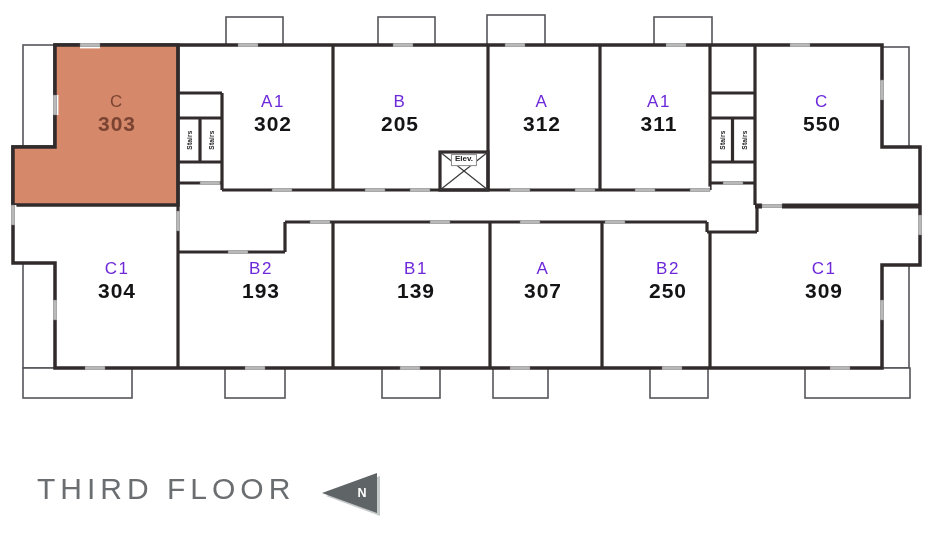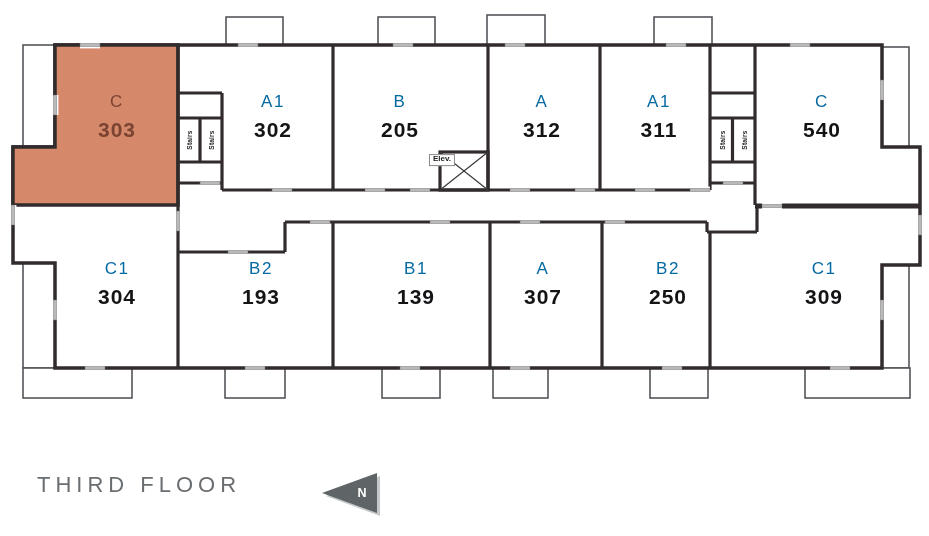--- a/index.html
+++ b/index.html
@@ -12,31 +12,31 @@
   .balcony { fill:#ffffff; stroke:#55565a; stroke-width:1.6; }
   .shell   { fill:#ffffff; stroke:#312b2c; stroke-width:3.5; }
   .wall    { fill:none;    stroke:#312b2c; stroke-width:3.2; }
   .wallthick { fill:none;  stroke:#312b2c; stroke-width:5; }
   .hl-poly { stroke:#312b2c; stroke-width:3.5; }
   .elev-x  { stroke:#3a3a3a; stroke-width:1.2; }
   .hotspot { fill:rgba(0,0,0,0); cursor:pointer; }
 
   .unit-label { position:absolute; transform:translateX(-50%); text-align:center;
                 line-height:1.08; white-space:nowrap; cursor:pointer; }
-  .unit-type   { font-size:17px; letter-spacing:1.5px; color:#0369a1; }
-  .unit-number { font-size:21px; font-weight:700; letter-spacing:1px; color:#141416; margin-top:8px; }
+  .unit-type   { font-size:17px; letter-spacing:1.5px; color:#6d28d9; }
+  .unit-number { font-size:21px; font-weight:700; letter-spacing:1px; color:#141416; margin-top:2px; }
   .unit-label.hl .unit-type, .unit-label.hl .unit-number { color:#7B4432; }
 
   .stairs-label { position:absolute; transform:translate(-50%,-50%) rotate(-90deg);
                   font-size:6.5px; font-weight:700; color:#222; letter-spacing:0.2px; }
-  .elev-label   { position:absolute; left:442px; top:160px; transform:translate(-50%,-50%);
+  .elev-label   { position:absolute; left:464px; top:160px; transform:translate(-50%,-50%);
                   font-size:8px; font-weight:700; color:#222; background:#fff;
                   border:1px solid #8a8a8a; padding:0 3px 1px 3px; line-height:1.1;text-align:center; }
 
-  .floor-title { position:absolute; left:37px; top:472px; font-size:22px;
+  .floor-title { position:absolute; left:37px; top:472px; font-size:30px;
                  color:#6a6e71; letter-spacing:5px; }
   .north-n { position:absolute; left:362px; top:493px; transform:translate(-50%,-50%);
              color:#ffffff; font-size:12.5px; font-weight:700; }
 </style>
 </head>
 <body>
 
 <div class="canvas">
 
   <svg class="plan-svg" width="929" height="536" viewBox="0 0 929 536">
@@ -168,21 +168,21 @@
   <div class="unit-label" style="left:542px; top:93px;">
     <div class="unit-type">A</div>
     <div class="unit-number">312</div>
   </div>
   <div class="unit-label" style="left:659px; top:93px;">
     <div class="unit-type">A1</div>
     <div class="unit-number">311</div>
   </div>
   <div class="unit-label" style="left:822px; top:93px;">
     <div class="unit-type">C</div>
-    <div class="unit-number">540</div>
+    <div class="unit-number">550</div>
   </div>
 
   <div class="unit-label" style="left:117px; top:260px;">
     <div class="unit-type">C1</div>
     <div class="unit-number">304</div>
   </div>
   <div class="unit-label" style="left:261px; top:260px;">
     <div class="unit-type">B2</div>
     <div class="unit-number">193</div>
   </div>

